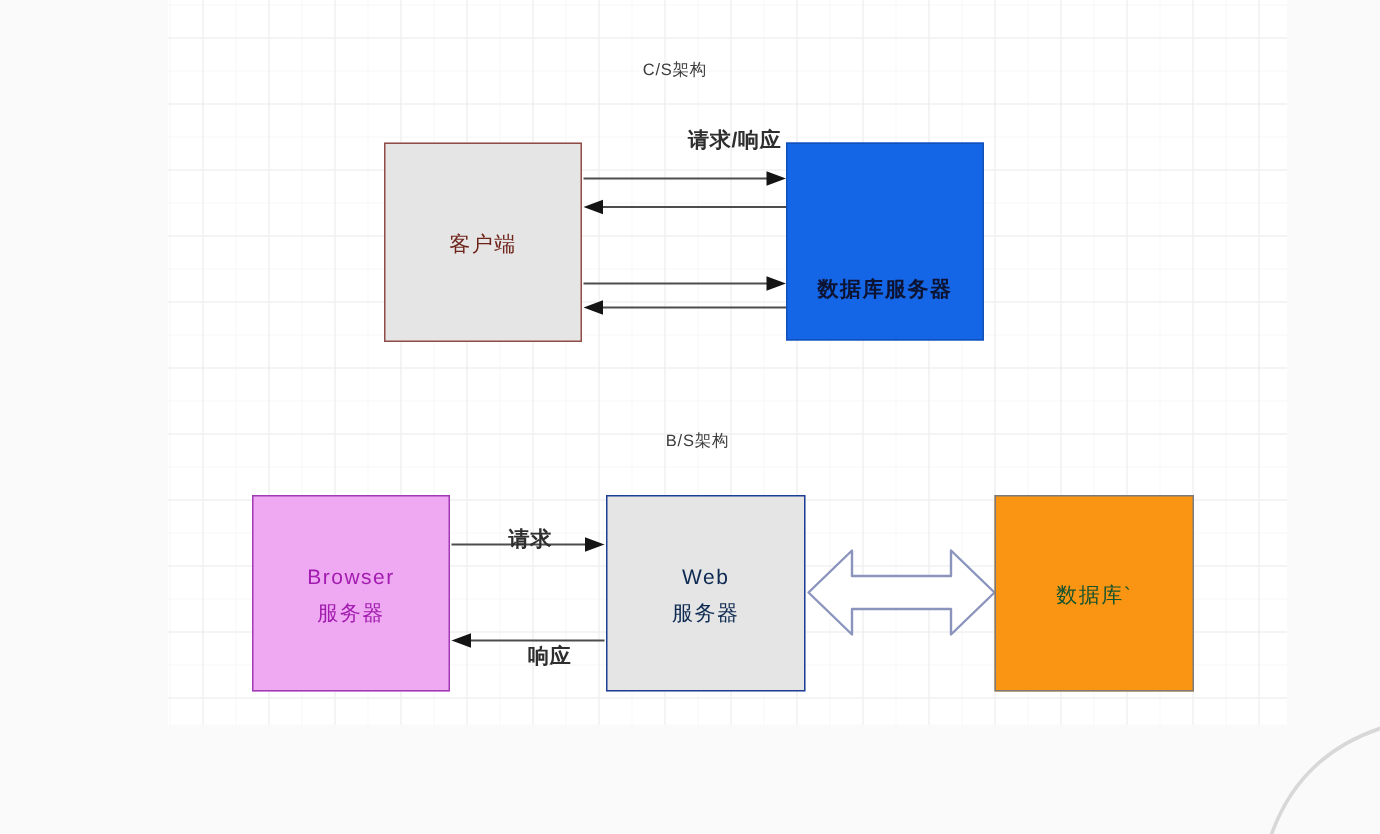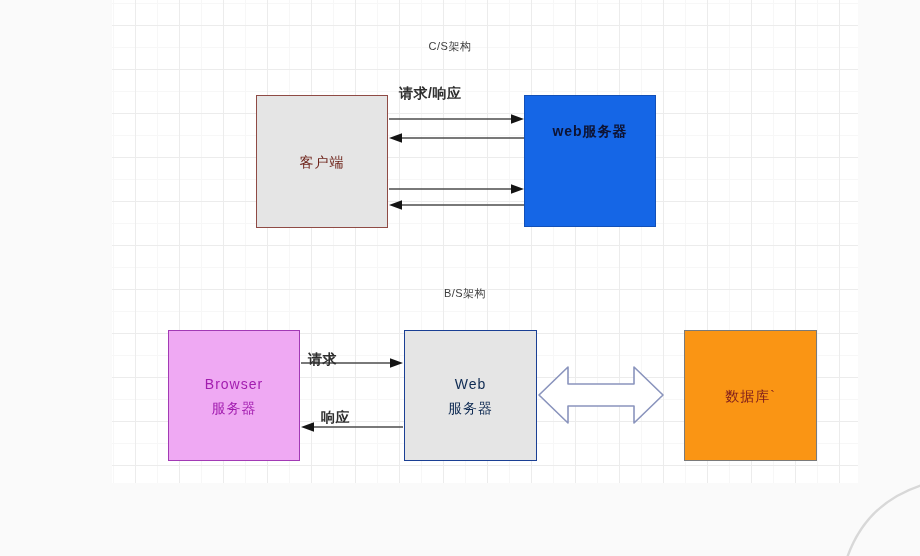--- a/index.html
+++ b/index.html
@@ -18,21 +18,21 @@
       linear-gradient(to right,#f7f7f7 1px,transparent 1px),
       linear-gradient(to bottom,#f7f7f7 1px,transparent 1px);
     background-size:44px 44px,44px 44px,22px 22px,22px 22px;
     background-position:23px 25px,23px 25px,1px 3px,1px 3px;
   }
   .abs{position:absolute;}
   .title{
     font-size:11px;color:#3d3d3d;text-align:center;letter-spacing:.5px;
   }
   .conn-label{
-    font-size:14px;font-weight:700;color:#2e2e2e;text-align:left;letter-spacing:.5px;
+    font-size:14px;font-weight:700;color:#2e2e2e;text-align:right;letter-spacing:.5px;
   }
   .box{
     position:absolute;display:flex;flex-direction:column;
     align-items:center;justify-content:center;
     font-size:14px;letter-spacing:1px;text-align:center;
     box-sizing:border-box;
   }
   .box .line{line-height:24px;}
   
   .client-box{
@@ -51,22 +51,22 @@
   
   .browser-box{
     left:168px;top:330px;width:132px;height:131px;
     background:#efa9f3;border:1px solid #a23ab5;color:#a21caf;
   }
   .web-box{
     left:404px;top:330px;width:133px;height:131px;
     background:#e5e5e5;border:1px solid #1a3f94;color:#0e2a52;
   }
   .db-box{
-    left:684px;top:330px;width:133px;height:131px;
-    background:#fa9514;border:1px solid #7a7a7a;color:#7f1d1d;
+    left:663px;top:330px;width:133px;height:131px;
+    background:#fa9514;border:1px solid #7a7a7a;color:#14532d;
   }
   svg.overlay{position:absolute;left:0;top:0;width:920px;height:556px;pointer-events:none;}
   .arrow-line{stroke:#4d4d4d;stroke-width:1.4;}
   .arrow-head{fill:#141414;stroke:none;}
 </style>
 </head>
 <body>
 
 <div class="canvas"></div>
 
@@ -107,28 +107,28 @@
 
 <div class="abs title" style="left:390px;top:39px;width:120px;">C/S架构</div>
 
 <div class="abs conn-label" style="left:399px;top:85px;width:122px;">请求/响应</div>
 
 <div class="box client-box">
   <span class="line">客户端</span>
 </div>
 
 <div class="box cs-server-box">
-  <span class="srv-line srv-web">web服务器</span>
+  <span class="srv-line srv-db">数据库服务器</span>
 </div>
 
 <div class="abs title" style="left:405px;top:286px;width:120px;">B/S架构</div>
 
 <div class="abs conn-label" style="left:308px;top:339px;width:60px;margin-top:12px;">请求</div>
 
-<div class="abs conn-label" style="left:321px;top:409px;width:60px;">响应</div>
+<div class="abs conn-label" style="left:321px;top:429px;width:60px;">响应</div>
 
 <div class="box browser-box">
   <span class="line">Browser</span>
   <span class="line">服务器</span>
 </div>
 
 <div class="box web-box">
   <span class="line">Web</span>
   <span class="line">服务器</span>
 </div>

